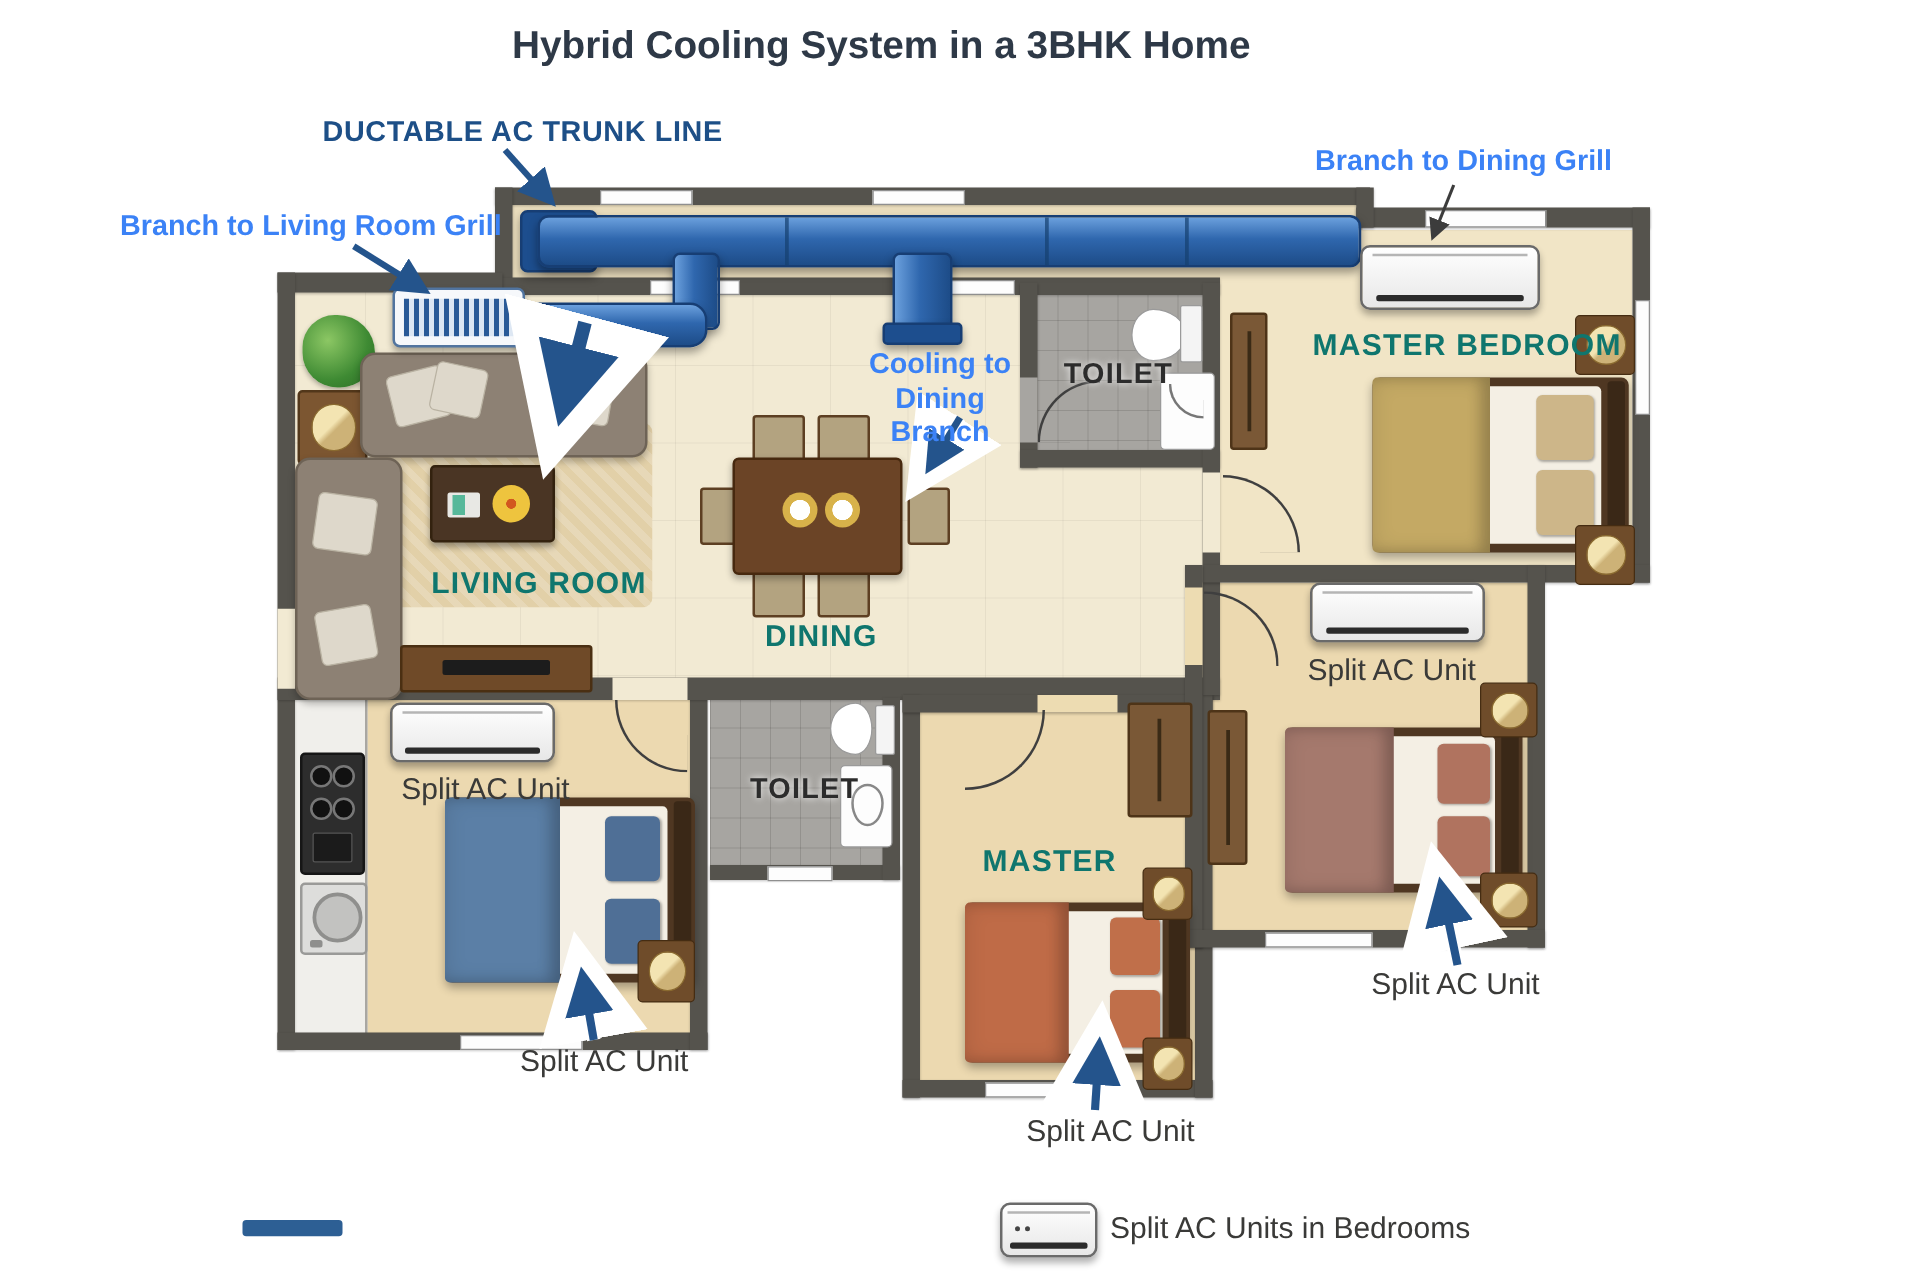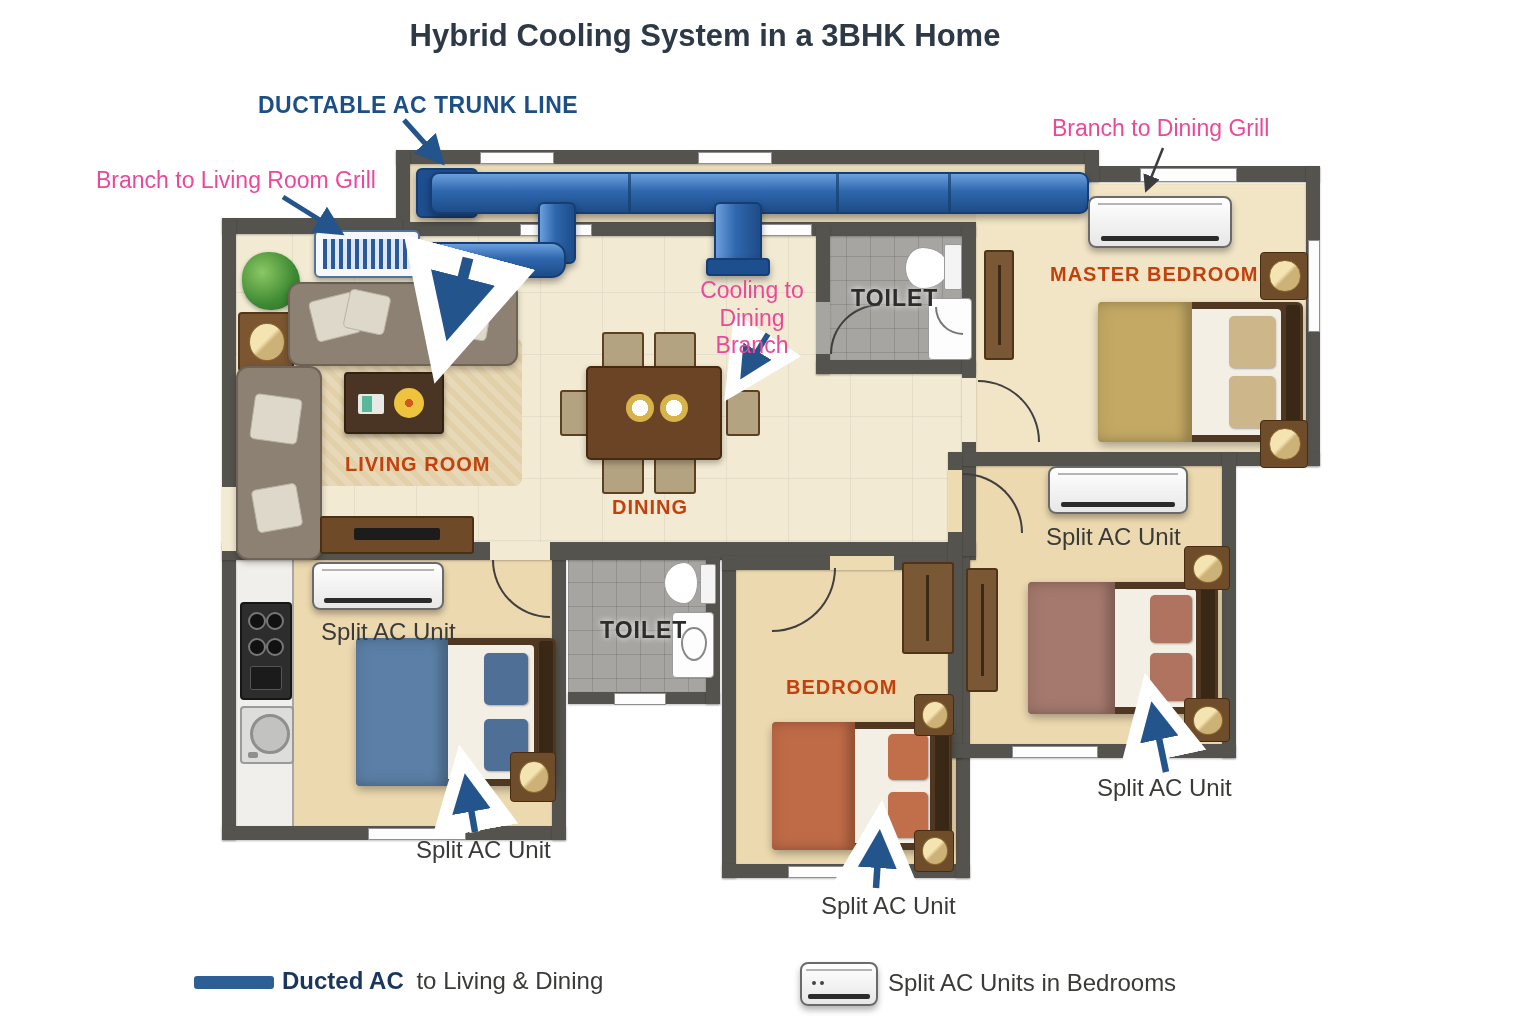--- a/index.html
+++ b/index.html
@@ -1,23 +1,23 @@
 <!DOCTYPE html>
 <html><head>
 <meta charset="utf-8">
 <style>
   html,body{margin:0;padding:0;background:#fff;}
   #canvas{position:relative;width:1404px;height:1024px;background:#fff;overflow:hidden;
           font-family:"Liberation Sans",sans-serif;}
   .abs{position:absolute;}
   
   .title{font-size:31px;font-weight:bold;color:#2e3947;white-space:nowrap;}
-  .callout{font-size:23px;color:#ec4899;white-space:nowrap;}
+  .callout{font-size:23px;color:#3b82f6;white-space:nowrap;font-weight:bold;}
   .callout.blue{color:#1d4f87;font-weight:bold;letter-spacing:.5px;}
-  .roomlbl{font-size:20px;font-weight:bold;color:#c2410c;letter-spacing:1px;white-space:nowrap;}
+  .roomlbl{font-size:24px;font-weight:bold;color:#0f766e;letter-spacing:1px;white-space:nowrap;}
   .roomlbl.ongray{color:#2c2c2c;text-shadow:0 0 6px rgba(255,255,255,.9);}
   .aclbl{font-size:24px;color:#3a3a38;white-space:nowrap;}
   
   .floor{background:#f2ead3;}
   .tiles{background-image:linear-gradient(rgba(0,0,0,.05) 1px,transparent 1px),
          linear-gradient(90deg,rgba(0,0,0,.05) 1px,transparent 1px);background-size:62px 62px;}
   .tanfloor{background:#ecd9b0;}
   .graytiles{background:#a7a5a1;background-image:linear-gradient(rgba(0,0,0,.12) 1px,transparent 1px),
          linear-gradient(90deg,rgba(0,0,0,.12) 1px,transparent 1px);background-size:24px 24px;}
   .wall{background:#55534d;box-shadow:0 1px 2px rgba(0,0,0,.25);}
@@ -291,28 +291,24 @@
   </div>
   <div class="abs aclbl" style="left:416px;top:836px;">Split AC Unit</div>
   <div class="abs aclbl" style="left:821px;top:892px;">Split AC Unit</div>
   <div class="abs aclbl" style="left:1097px;top:774px;">Split AC Unit</div>
 
   <div class="abs roomlbl" style="left:345px;top:453px;">LIVING ROOM</div>
   <div class="abs roomlbl" style="left:612px;top:496px;">DINING</div>
   <div class="abs roomlbl ongray" style="left:851px;top:285px;font-size:23px;">TOILET</div>
   <div class="abs roomlbl ongray" style="left:600px;top:617px;font-size:23px;">TOILET</div>
   <div class="abs roomlbl" style="left:1050px;top:263px;">MASTER BEDROOM</div>
-  <div class="abs roomlbl" style="left:786px;top:676px;">BEDROOM</div>
+  <div class="abs roomlbl" style="left:786px;top:676px;">MASTER</div>
   <div class="abs aclbl" style="left:321px;top:618px;">Split AC Unit</div>
   <div class="abs aclbl" style="left:1046px;top:523px;">Split AC Unit</div>
 
   <div class="abs legend-swatch" style="left:194px;top:976px;width:80px;height:13px;"></div>
-  <div class="abs aclbl" style="left:282px;top:967px;">
-    <span class="lg-strong">Ducted AC</span>
-    <span style="margin-left:6px;">to Living &amp; Dining</span>
-  </div>
   <div class="abs ac" style="left:800px;top:962px;width:74px;height:40px;">
     <div class="abs" style="left:10px;top:17px;width:4px;height:4px;border-radius:50%;background:#444;"></div>
     <div class="abs" style="left:18px;top:17px;width:4px;height:4px;border-radius:50%;background:#444;"></div>
   </div>
   <div class="abs aclbl" style="left:888px;top:969px;text-align:center;">Split AC Units in Bedrooms</div>
 
 </div>
 
 </body></html>

